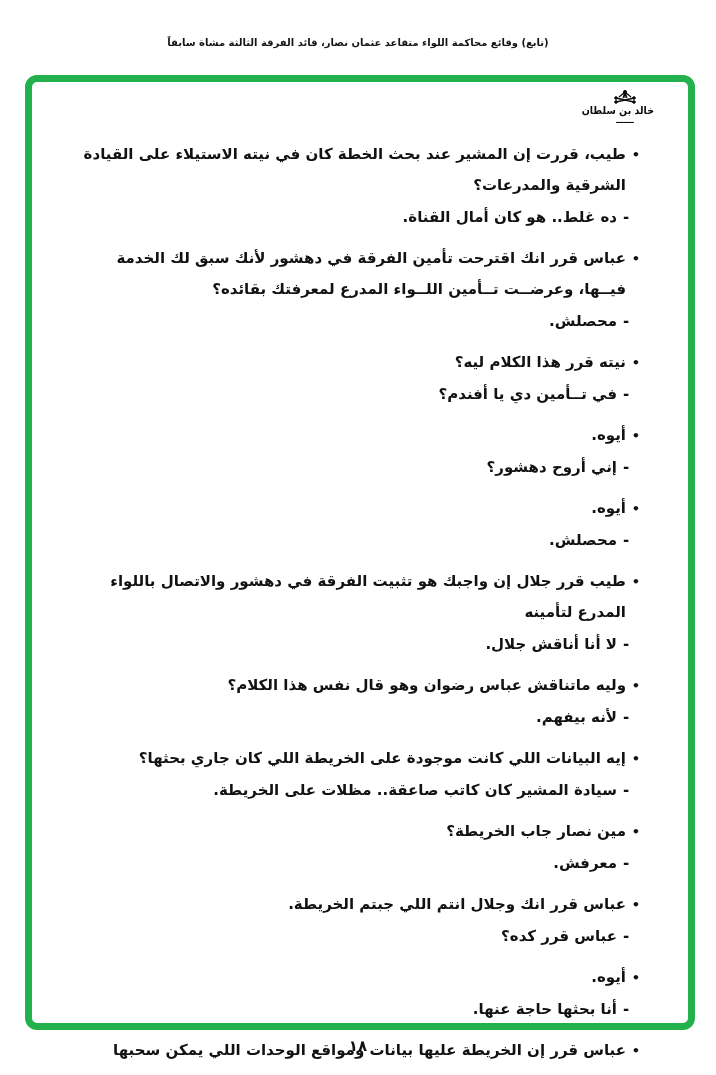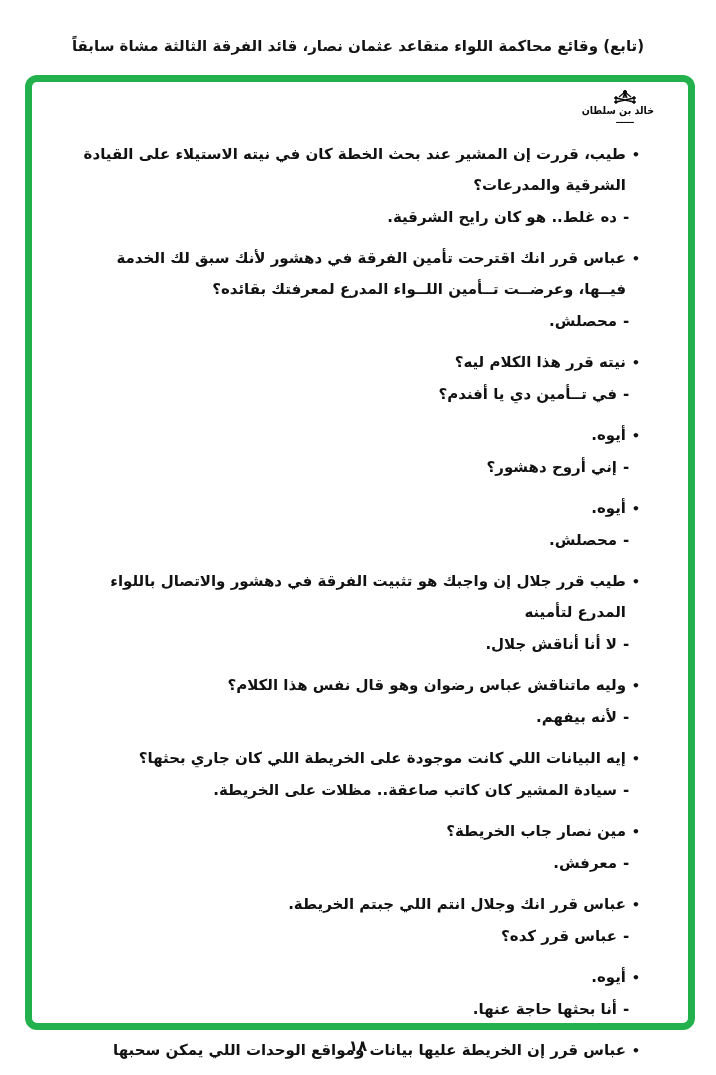--- a/index.html
+++ b/index.html
@@ -17,21 +17,21 @@
   }
 
   
   .page-header {
     position: absolute;
     top: 37px;
     left: 0;
     width: 716px;
     text-align: center;
     direction: rtl;
-    font-size: 15px;
+    font-size: 10px;
     font-weight: bold;
     letter-spacing: 0px;
     color: #141414;
   }
 
   
   .page-frame {
     position: absolute;
     left: 25px;
     top: 75px;
@@ -139,21 +139,21 @@
   </div>
 
   <div class="content" id="dialogue">
       <div class="pair">
         <div class="entry q">
           <span class="marker">•</span>
           <span class="text">طيب، قررت إن المشير عند بحث الخطة كان في نيته الاستيلاء على القيادة الشرقية والمدرعات؟</span>
         </div>
         <div class="entry a">
           <span class="marker">-</span>
-          <span class="text">ده غلط.. هو كان رايح الشرقية.</span>
+          <span class="text">ده غلط.. هو كان أمال القناة.</span>
         </div>
       </div>
       <div class="pair">
         <div class="entry q">
           <span class="marker">•</span>
           <span class="text">عباس قرر انك اقترحت تأمين الفرقة في دهشور لأنك سبق لك الخدمة فيــها، وعرضــت تــأمين اللــواء المدرع لمعرفتك بقائده؟</span>
         </div>
         <div class="entry a">
           <span class="marker">-</span>
           <span class="text">محصلش.</span>

